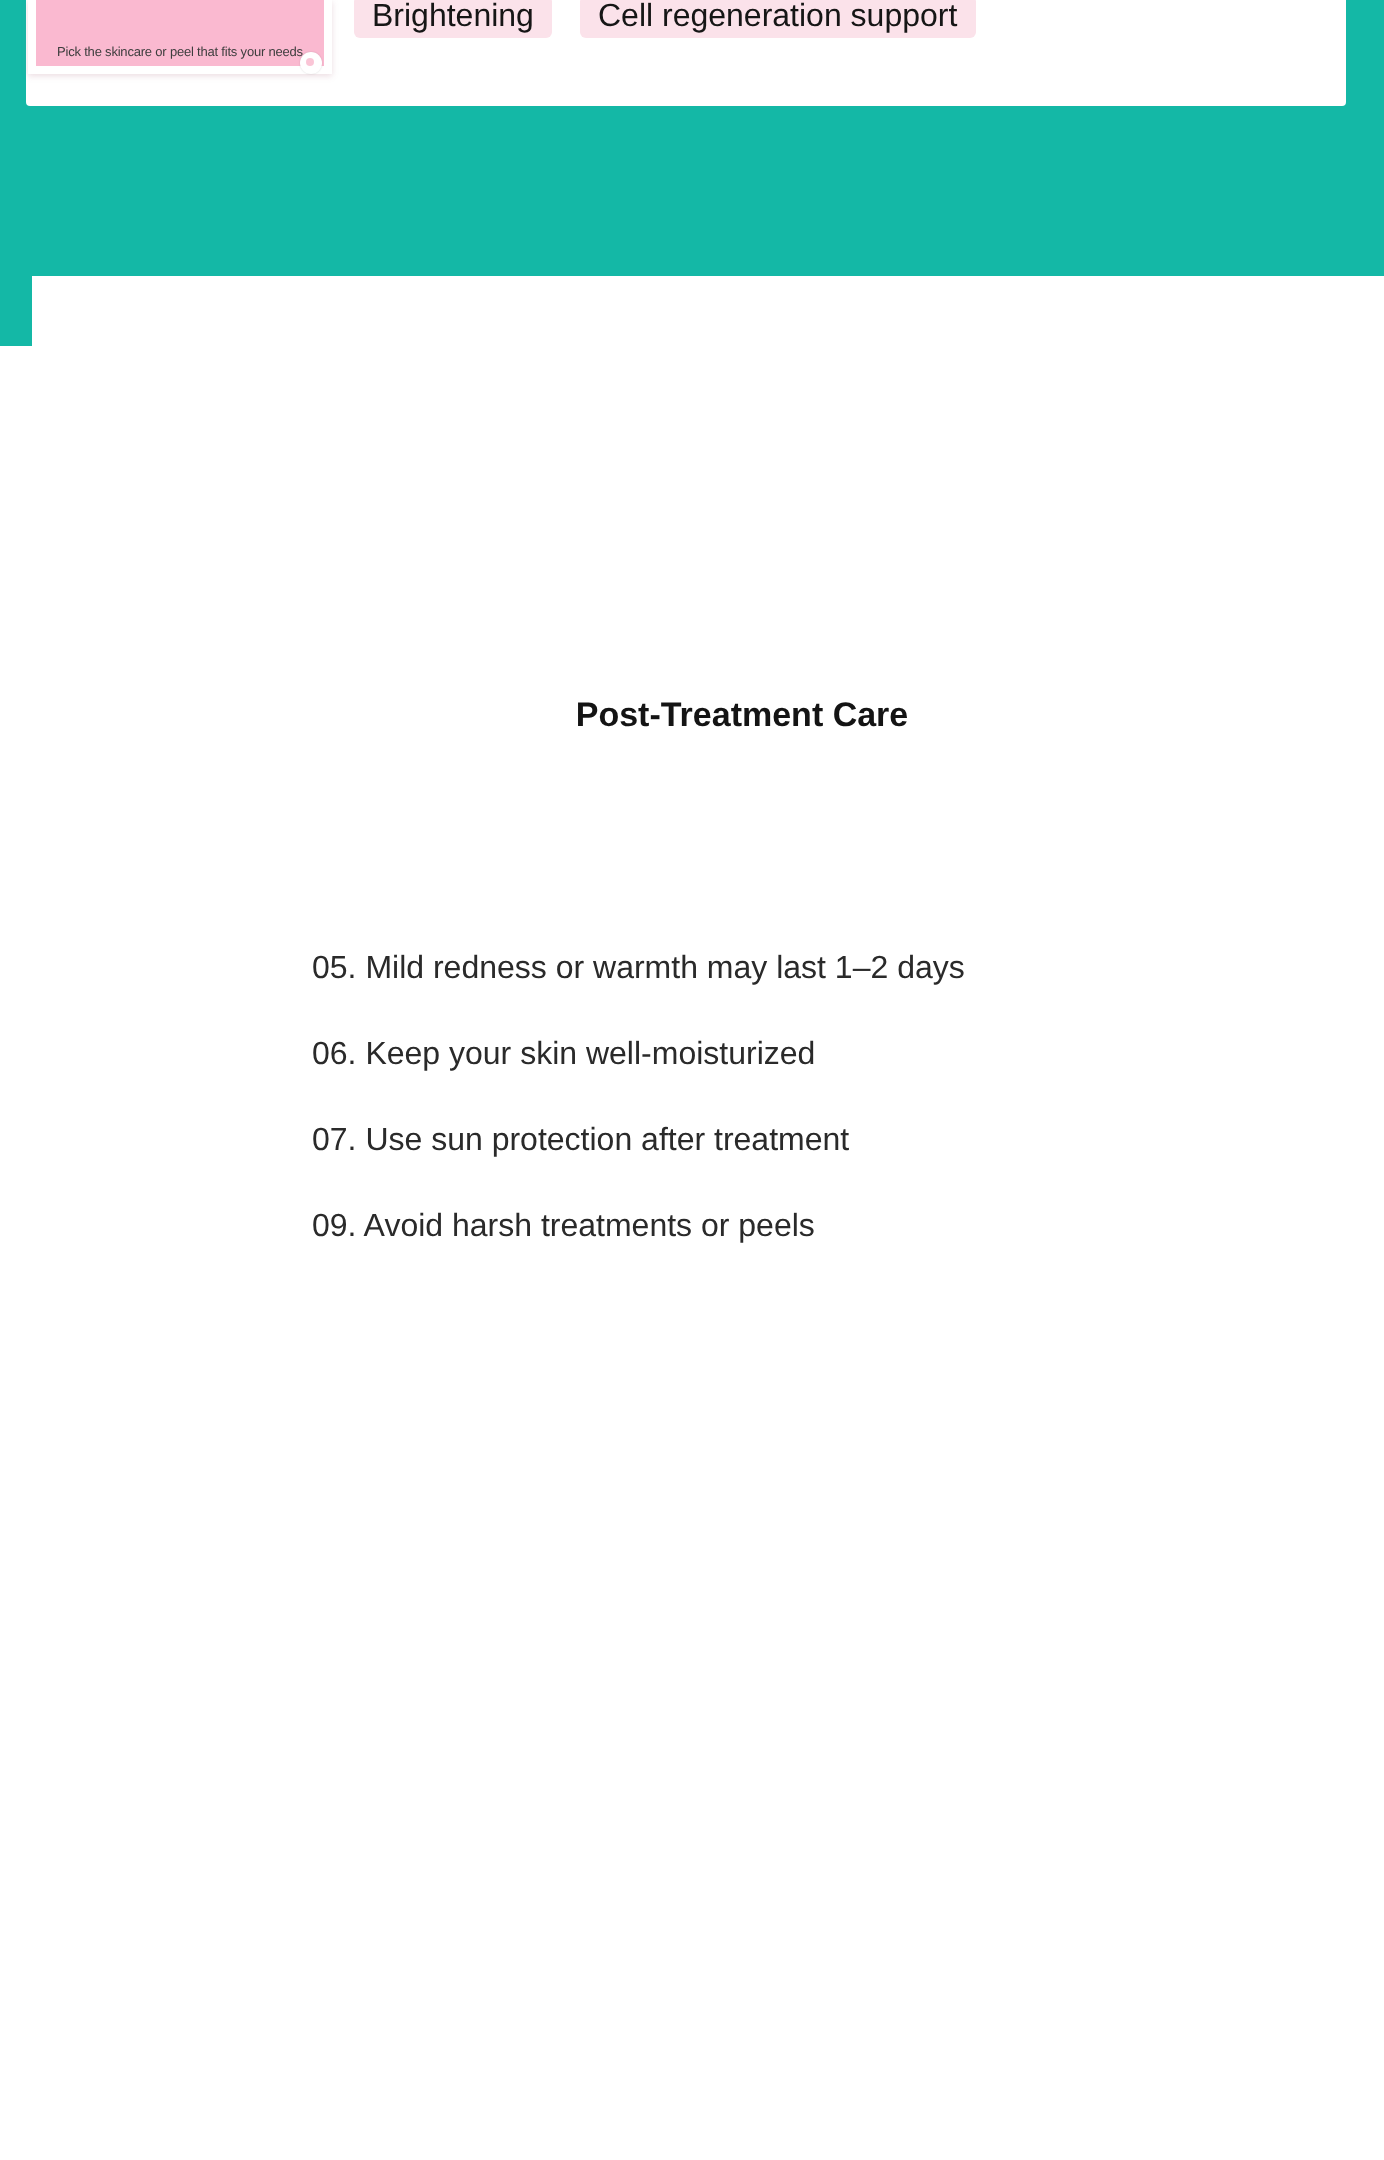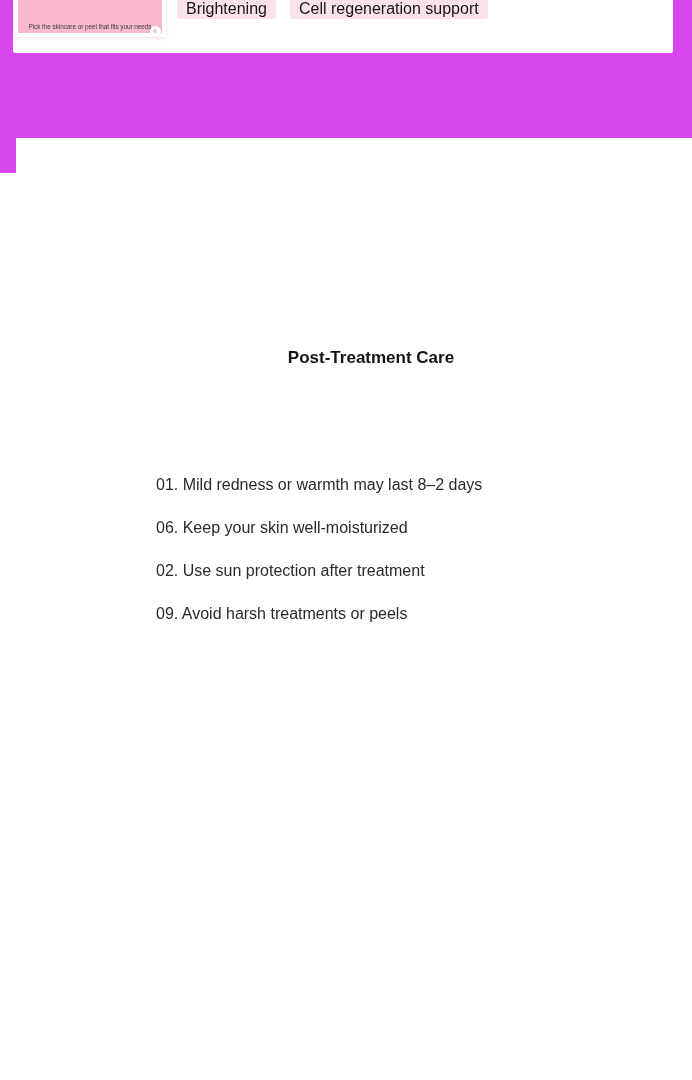--- a/index.html
+++ b/index.html
@@ -14,21 +14,21 @@
     background: #ffffff;
     font-family: "Liberation Sans", "DejaVu Sans", sans-serif;
   }
 
   
   .hero {
     position: absolute;
     left: 0; top: 0;
     width: 692px;
     height: 173px;
-    background: #d946ef;
+    background: #14b8a6;
   }
   .promo-card {
     position: absolute;
     left: 13px; top: 0;
     width: 660px;
     height: 53px;
     background: #ffffff;
     border-radius: 0 0 2px 2px;
   }
   
@@ -139,18 +139,18 @@
     <span class="chip chip-1">Brightening</span>
     <span class="chip chip-2">Cell regeneration support</span>
 
   </div>
 </div>
 
 <div class="care-section">
   <h2 class="care-title">Post-Treatment Care</h2>
 
   <ul class="care-list">
-    <li>01. Mild redness or warmth may last 8–2 days</li>
+    <li>05. Mild redness or warmth may last 1–2 days</li>
     <li>06. Keep your skin well-moisturized</li>
-    <li>02. Use sun protection after treatment</li>
+    <li>07. Use sun protection after treatment</li>
     <li>09. Avoid harsh treatments or peels</li>
   </ul>
 </div>
 
 </body></html>

